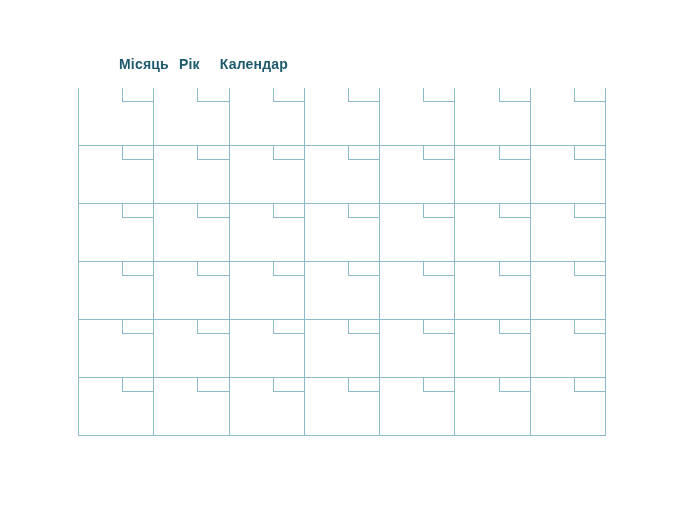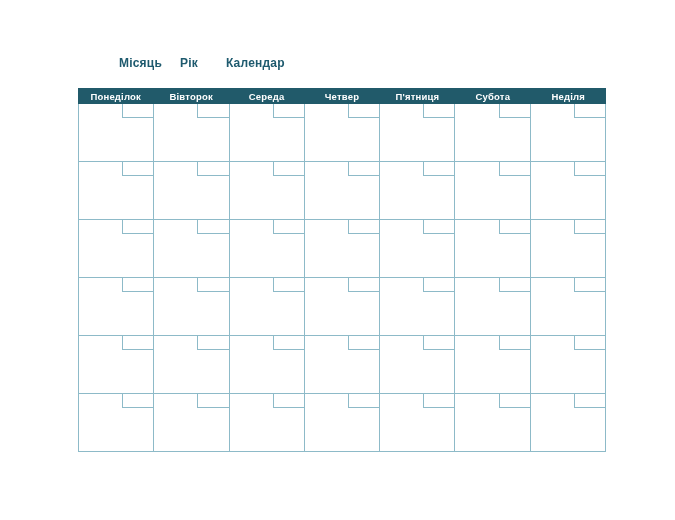--- a/index.html
+++ b/index.html
@@ -19,22 +19,22 @@
   .page {
     position: relative;
     width: 675px; height: 520px;
     background: var(--page-bg);
   }
   .title-row {
     position: absolute;
     left: 119px; top: 56px;
     display: flex;
     align-items: baseline;
-    gap: 18px;
-    font-size: 12px;
+    gap: 10px;
+    font-size: 14px;
     font-weight: bold;
     color: var(--title-text);
     letter-spacing: 0.2px;
   }
   .title-label { white-space: nowrap; cursor: text; }
   .title-label.cal { margin-left: 4px; padding-left: 6px; }
   .calendar {
     position: absolute;
     left: 78px; top: 88px;
     width: 528px;
@@ -85,29 +85,20 @@
 
 <div class="page">
 
   <div class="title-row">
     <span class="title-label">Місяць</span>
     <span class="title-label">Рік</span>
     <span class="title-label cal">Календар</span>
   </div>
 
   <div class="calendar">
-    <div class="cal-header">
-      <div class="day">Понеділок</div>
-      <div class="day">Вівторок</div>
-      <div class="day">Середа</div>
-      <div class="day">Четвер</div>
-      <div class="day">П'ятниця</div>
-      <div class="day">Субота</div>
-      <div class="day">Неділя</div>
-    </div>
     <div class="cal-grid">
         <div class="cal-cell">
           <div class="date-box"></div>
         </div>
         <div class="cal-cell">
           <div class="date-box"></div>
         </div>
         <div class="cal-cell">
           <div class="date-box"></div>
         </div>

